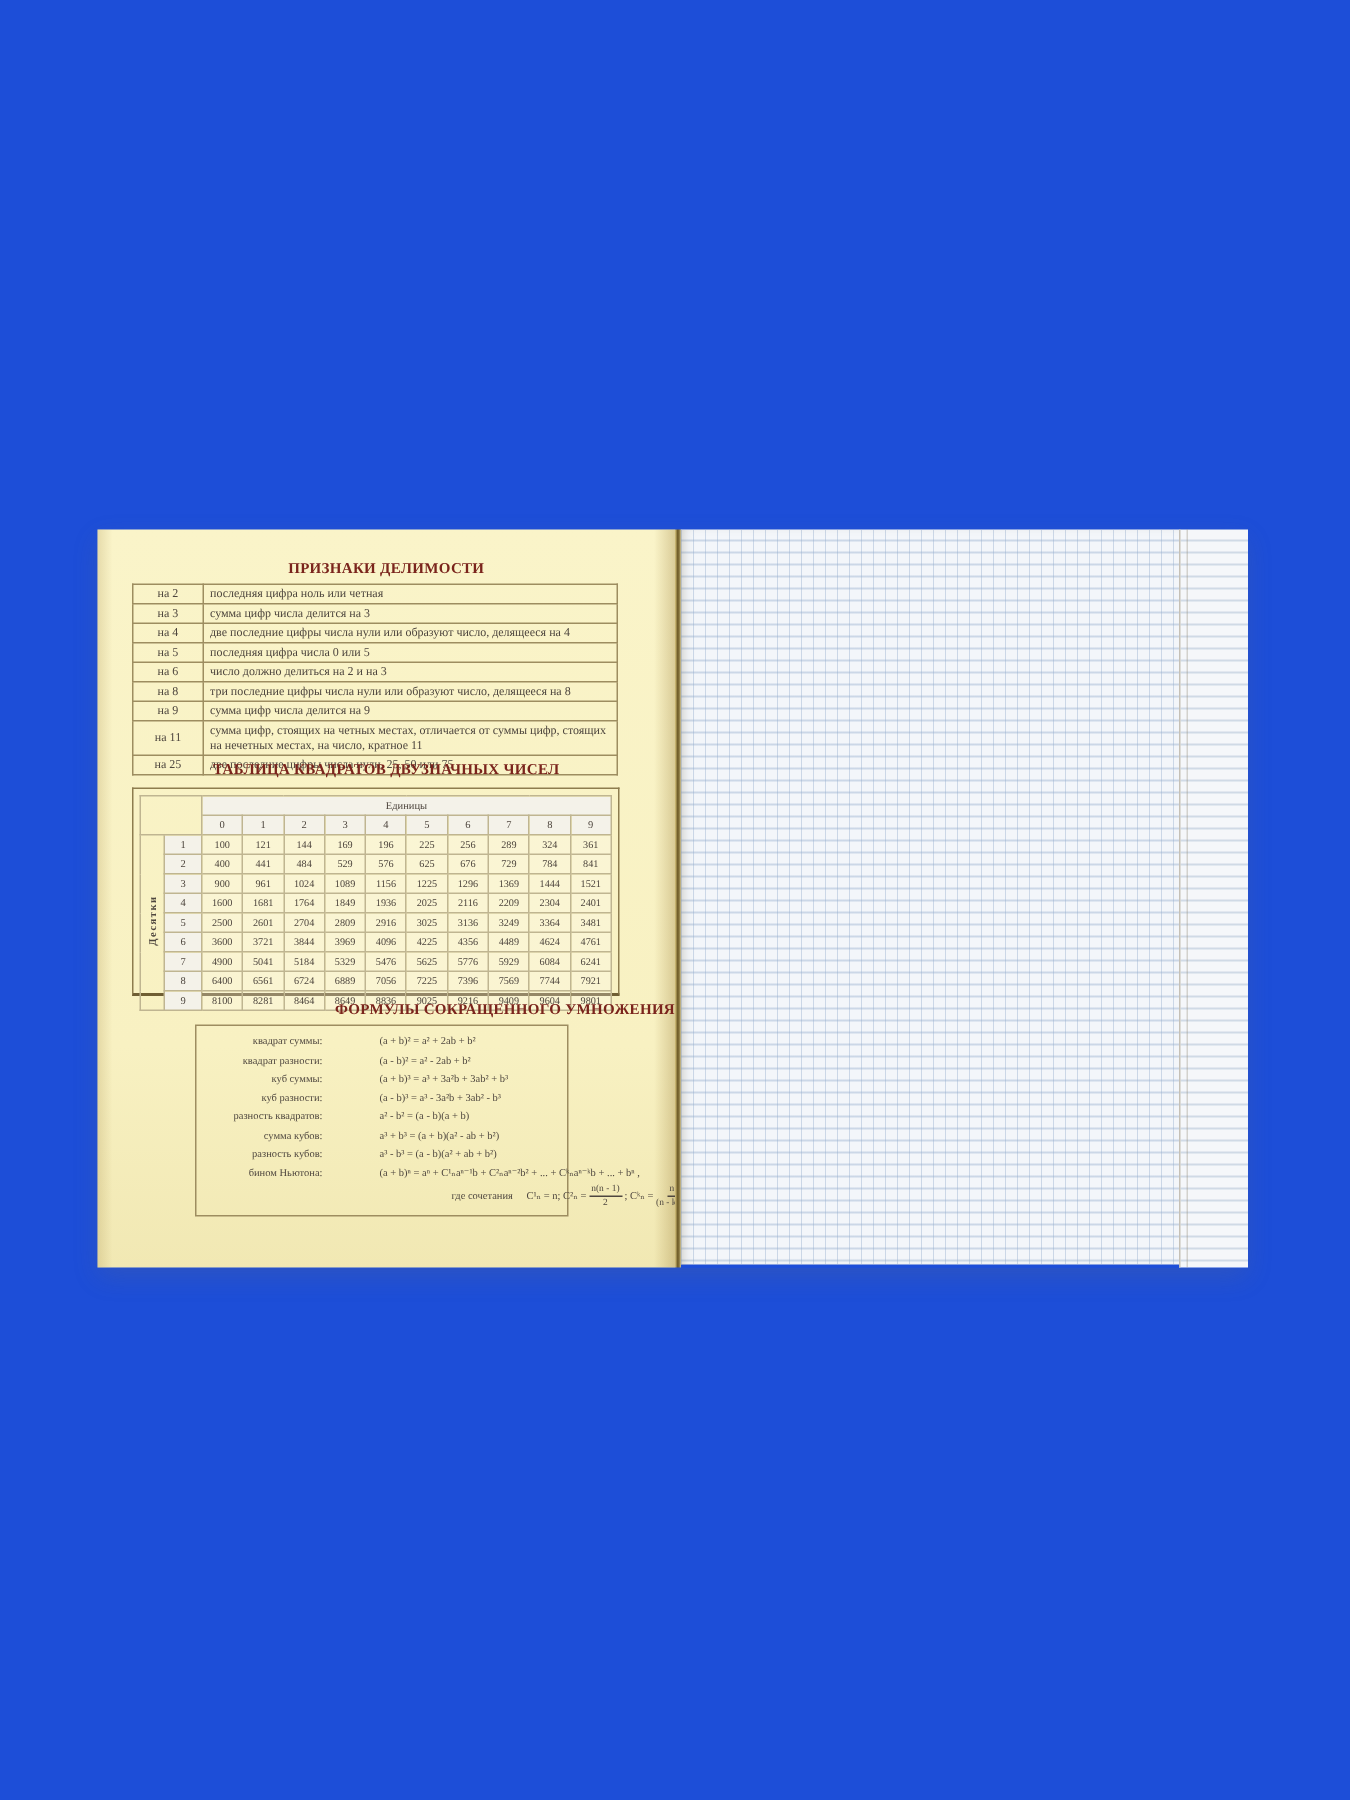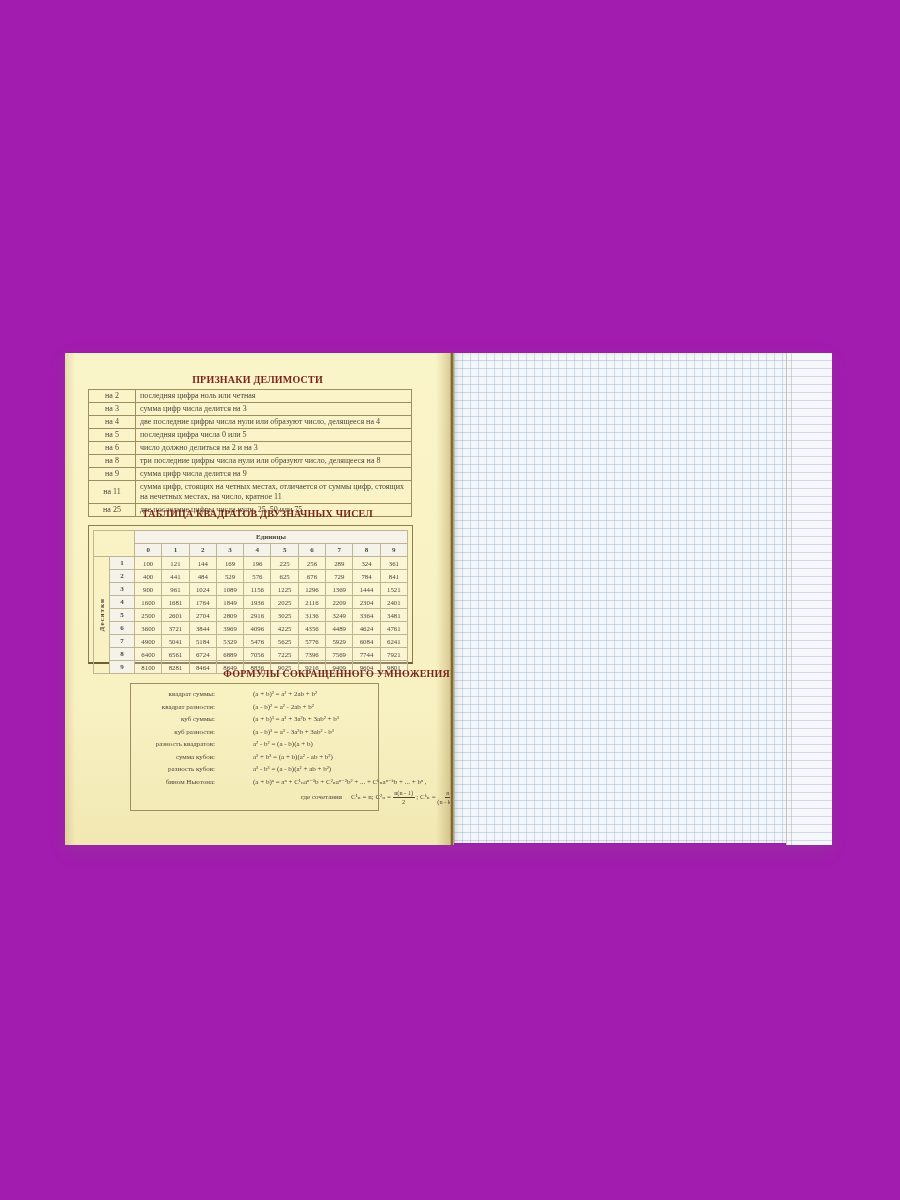--- a/index.html
+++ b/index.html
@@ -1,17 +1,17 @@
 <!DOCTYPE html>
 <html style="--page-cream: #f8f1c2; --title-maroon: #7a241c; --text-brown: #4e463e; --table-border: #9d8d60; --frame-border: #8d7c4e; --grid-paper: #f3f6fa; --grid-line: #94adcc; --seam-dark: #6a5724;"><head>
 <meta charset="utf-8">
 <style>
   html,body{margin:0;padding:0;}
   body{font-family:"Liberation Serif","DejaVu Serif","DejaVu Sans",serif;}
-  .canvas{position:relative;width:900px;height:1200px;background:#a21caf;overflow:hidden;}
+  .canvas{position:relative;width:900px;height:1200px;background:#1d4ed8;overflow:hidden;}
 
   .notebook{position:absolute;left:65px;top:353px;width:766px;height:492px;
     box-shadow:0 6px 16px rgba(110,110,110,.20);}
 
   
   .left-page{position:absolute;left:0;top:0;width:385px;height:492px;box-sizing:border-box;
     background-image:
       linear-gradient(90deg, rgba(150,120,50,.20) 0, rgba(150,120,50,0) 10px),
       linear-gradient(90deg, rgba(150,120,50,0) calc(100% - 14px), rgba(150,120,50,.32) 100%),
       linear-gradient(180deg,#faf4c9 0%,#f8f1c2 70%,#f1e8b3 100%);}
@@ -27,21 +27,21 @@
   .div-table td.c1{width:42px;text-align:center;padding:1px 2px;white-space:nowrap;}
 
   
   .sq-frame{position:absolute;left:23px;top:172px;width:325px;height:139px;box-sizing:border-box;
     border:1.2px solid #8d7c4e;border-bottom:2.6px solid #6f5e33;padding:4px;}
   .sq-table{width:100%;height:100%;border-collapse:collapse;table-layout:fixed;
     font-size:6.8px;color:var(--text-brown,#4e463e);}
   .sq-table td{border:1px solid #bfb591;text-align:center;padding:0;height:12px;
     background:rgba(255,255,255,.26);overflow:hidden;}
   .sq-table td.corner{background:transparent;}
-  .sq-table td.hcell{background:#f4f2e9;font-weight:bold;font-size:7px;}
+  .sq-table td.hcell{background:#f4f2e9;font-weight:normal;font-size:7px;}
   .sq-table td.tens-cell{background:transparent;}
   .v-text{display:inline-block;writing-mode:vertical-rl;transform:rotate(180deg);
     font-weight:bold;font-size:7px;letter-spacing:1px;color:var(--text-brown,#4e463e);}
 
   
   .formula-box{position:absolute;left:65px;top:330px;width:249px;height:128px;box-sizing:border-box;
     border:1px solid #9d8d60;padding:6px 4px 5px 4px;display:flex;flex-direction:column;
     justify-content:space-between;font-size:7px;color:var(--text-brown,#4e463e);}
   .f-row{display:grid;grid-template-columns:80px 1fr;column-gap:7px;align-items:center;}
   .f-label{text-align:right;white-space:nowrap;}

